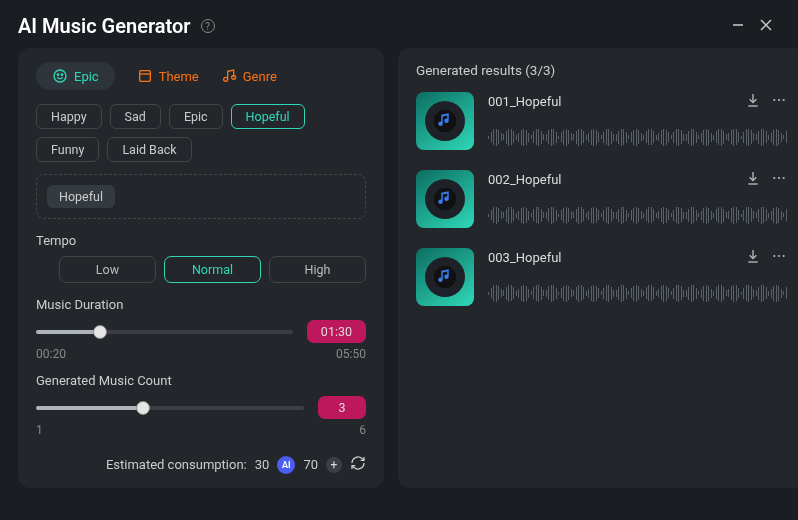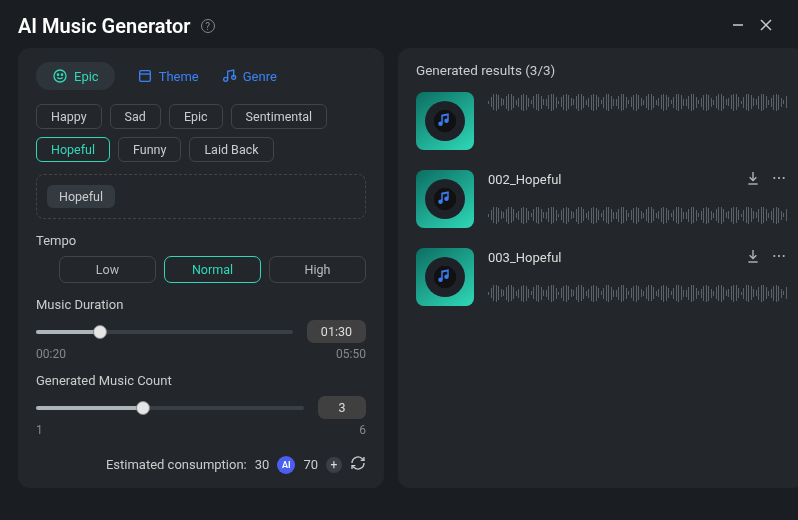--- a/index.html
+++ b/index.html
@@ -49,21 +49,21 @@
   background: #23272c;
   border-radius: 12px;
   padding: 14px 18px;
 }
 .left { flex: 0 0 366px; }
 .right { flex: 1; }
 
 .tabs { display: flex; gap: 22px; align-items: center; margin-bottom: 14px; }
 .tab {
   display: flex; align-items: center; gap: 6px;
-  color: #3b82f6; cursor: pointer;
+  color: #f97316; cursor: pointer;
 }
 .tab.active {
   background: #2e353a;
   color: #2fd9b8;
   padding: 6px 16px;
   border-radius: 18px;
 }
 .tab-icon { display: inline-flex; }
 
 .chips { display: flex; flex-wrap: wrap; gap: 8px; margin-bottom: 12px; }
@@ -125,21 +125,21 @@
 }
 .thumb {
   position: absolute;
   top: 50%; transform: translate(-50%, -50%);
   width: 14px; height: 14px;
   background: #e6e6e6;
   border-radius: 50%;
   border: 1px solid #888;
 }
 .value-pill {
-  background: #404040;
+  background: #be185d;
   border-radius: 7px;
   padding: 4px 14px;
   color: #ddd;
   font-size: 12.5px;
   min-width: 48px;
   text-align: center;
 }
 .range-labels { display: flex; justify-content: space-between; color: #888; font-size: 12px; margin-bottom: 12px; }
 
 .footer-row {
@@ -271,21 +271,20 @@
               <circle cx="19" cy="14" r="3"></circle>
             </svg>
           </span>
           <span>Genre</span>
         </div>
       </div>
     <div class="chips" id="chips">
         <div class="chip">Happy</div>
         <div class="chip">Sad</div>
         <div class="chip">Epic</div>
-        <div class="chip">Sentimental</div>
         <div class="chip selected">Hopeful</div>
         <div class="chip">Funny</div>
         <div class="chip">Laid Back</div>
       </div>
     <div class="selected-box">
       <span class="sel-chip">Hopeful</span>
     </div>
 
     <div class="section-label">Tempo</div>
     <div class="seg" id="tempo-seg">
@@ -346,20 +345,34 @@
     <div id="results-list">
         <div class="result">
           <div class="art">
             <div class="disc">
               <span class="note-icon"><svg width="18" height="18" viewBox="0 0 24 24">
                   <path d="M9 17a3 3 0 1 1-3-3c.4 0 .7.1 1 .2V5l10-2v10a3 3 0 1 1-3-3c.3 0 .7.1 1 .2V6l-6 1.2V17z"></path>
                 </svg></span>
             </div>
           </div>
           <div class="result-body">
+            <div class="result-head">
+              <span class="result-name">001_Hopeful</span>
+              <span class="spacer"></span>
+              <span class="dl-icon"><svg width="16" height="16" viewBox="0 0 24 24" fill="none" stroke="currentColor" stroke-width="2">
+                  <path d="M12 3v12"></path>
+                  <path d="M7 11l5 5 5-5"></path>
+                  <path d="M5 21h14"></path>
+                </svg></span>
+              <span class="more-icon"><svg width="16" height="16" viewBox="0 0 24 24" fill="currentColor">
+                  <circle cx="5" cy="12" r="1.6"></circle>
+                  <circle cx="12" cy="12" r="1.6"></circle>
+                  <circle cx="19" cy="12" r="1.6"></circle>
+                </svg></span>
+            </div>
             <div class="wave">
               <span style="height:3px"></span>
               <span style="height:10px"></span>
               <span style="height:16px"></span>
               <span style="height:17px"></span>
               <span style="height:14px"></span>
               <span style="height:8px"></span>
               <span style="height:6px"></span>
               <span style="height:13px"></span>
               <span style="height:17px"></span>

